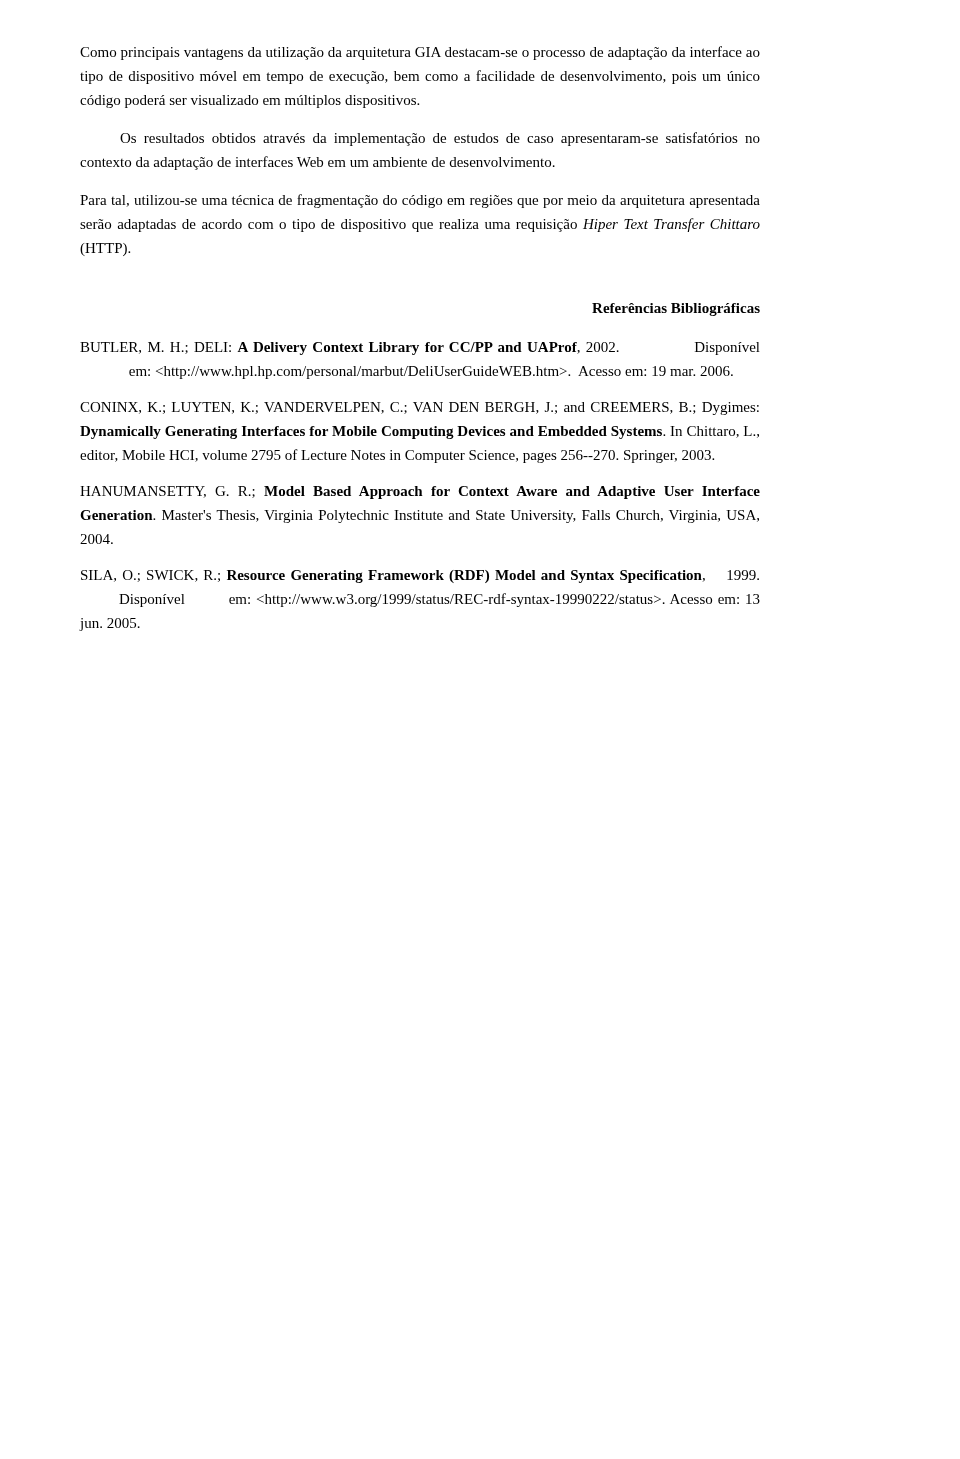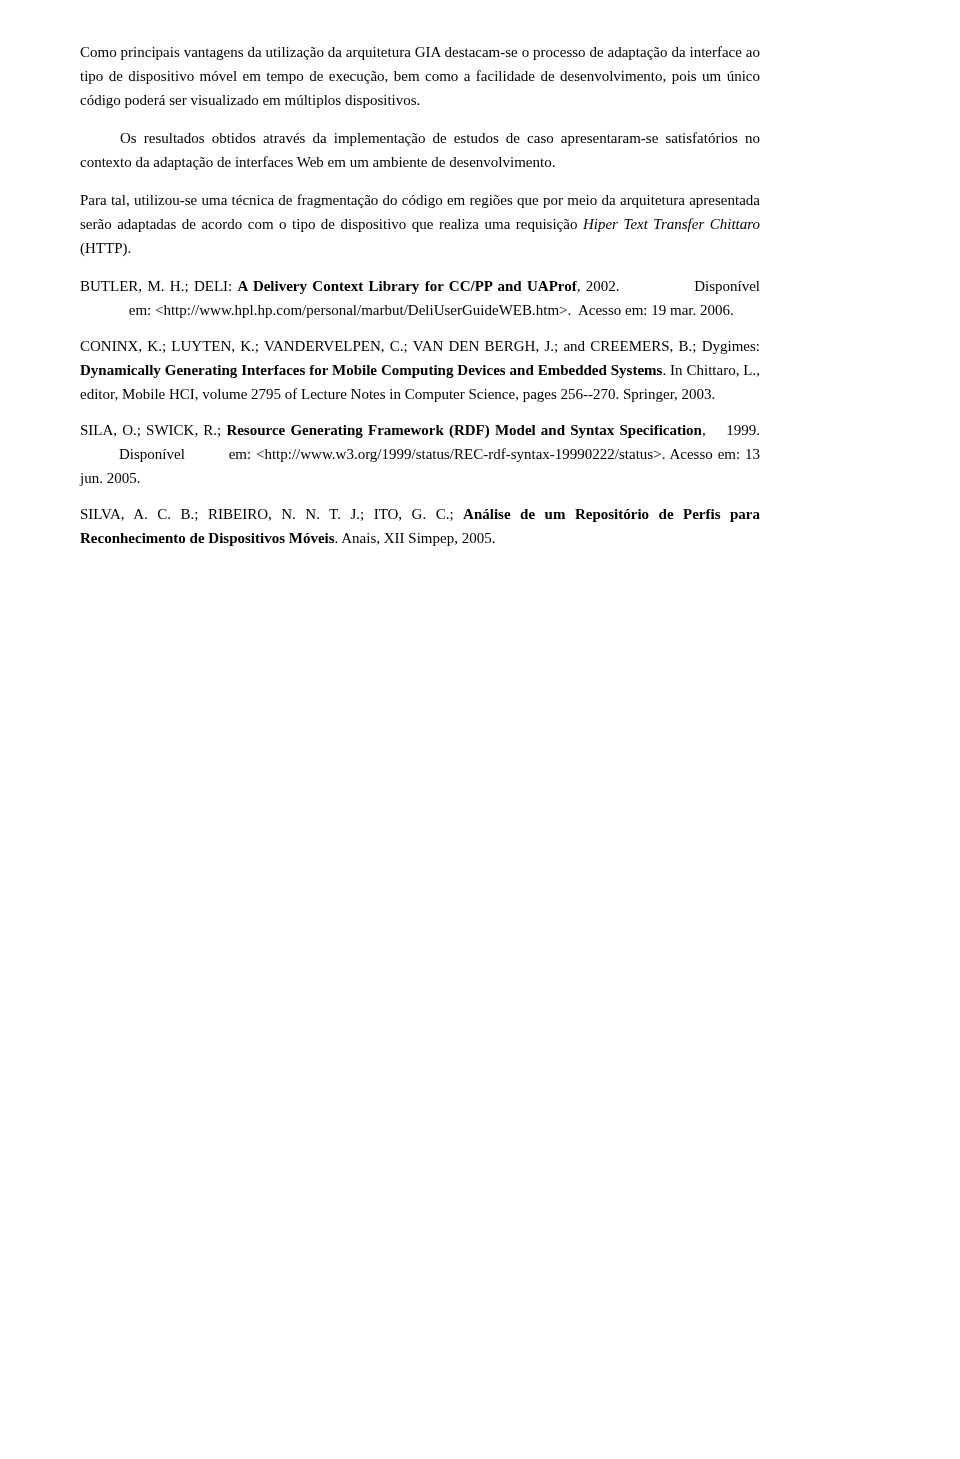--- a/index.html
+++ b/index.html
@@ -72,36 +72,39 @@
       Os resultados obtidos através da implementação de estudos de caso apresentaram-se satisfatórios no contexto da adaptação de interfaces Web em um ambiente de desenvolvimento.
     </p>
   </div>
 
   <div class="text-block">
     <p>
       Para tal, utilizou-se uma técnica de fragmentação do código em regiões que por meio da arquitetura apresentada serão adaptadas de acordo com o tipo de dispositivo que realiza uma requisição <i>Hiper Text Transfer Chittaro</i> (HTTP).
     </p>
   </div>
 
+  <div class="section-title">
+    <span>Referências Bibliográficas</span>
+  </div>
 
   <div class="reference-block">
 
     <p>
       BUTLER, M. H.; DELI: <strong>A Delivery Context Library for CC/PP and UAProf</strong>, 2002. &nbsp;&nbsp;&nbsp;&nbsp;&nbsp;&nbsp;&nbsp;&nbsp;&nbsp;&nbsp;&nbsp;&nbsp; Disponível &nbsp;&nbsp;&nbsp;&nbsp;&nbsp;&nbsp;&nbsp;&nbsp;&nbsp;&nbsp;&nbsp;&nbsp; em: &lt;http://www.hpl.hp.com/personal/marbut/DeliUserGuideWEB.htm&gt;.&nbsp; Acesso em: 19 mar. 2006.
     </p>
 
     <p>
       CONINX, K.; LUYTEN, K.; VANDERVELPEN, C.; VAN DEN BERGH, J.; and CREEMERS, B.; Dygimes: <strong>Dynamically Generating Interfaces for Mobile Computing Devices and Embedded Systems</strong>. In Chittaro, L., editor, Mobile HCI, volume 2795 of Lecture Notes in Computer Science, pages 256--270. Springer, 2003.
     </p>
 
+    <p>
+      HANUMANSETTY, G. R.; <strong>Model Based Approach for Context Aware and Adaptive User Interface Generation</strong>. Master's Thesis, Virginia Polytechnic Institute and State University, Falls Church, Virginia, USA, 2004.
+    </p>
 
 
     <p>
       SILA, O.; SWICK, R.; <strong>Resource Generating Framework (RDF) Model and Syntax Specification</strong>, &nbsp;&nbsp; 1999. &nbsp;&nbsp;&nbsp;&nbsp;&nbsp;&nbsp;&nbsp; Disponível &nbsp;&nbsp;&nbsp;&nbsp;&nbsp;&nbsp;&nbsp; em: &lt;http://www.w3.org/1999/status/REC-rdf-syntax-19990222/status&gt;. Acesso em: 13 jun. 2005.
     </p>
 
-    <p>
-      SILVA, A. C. B.; RIBEIRO, N. N. T. J.; ITO, G. C.; <strong>Análise de um Repositório de Perfis para Reconhecimento de Dispositivos Móveis</strong>. Anais, XII Simpep, 2005.
-    </p>
 
   </div>
 
 </div>
 
 </body></html>

